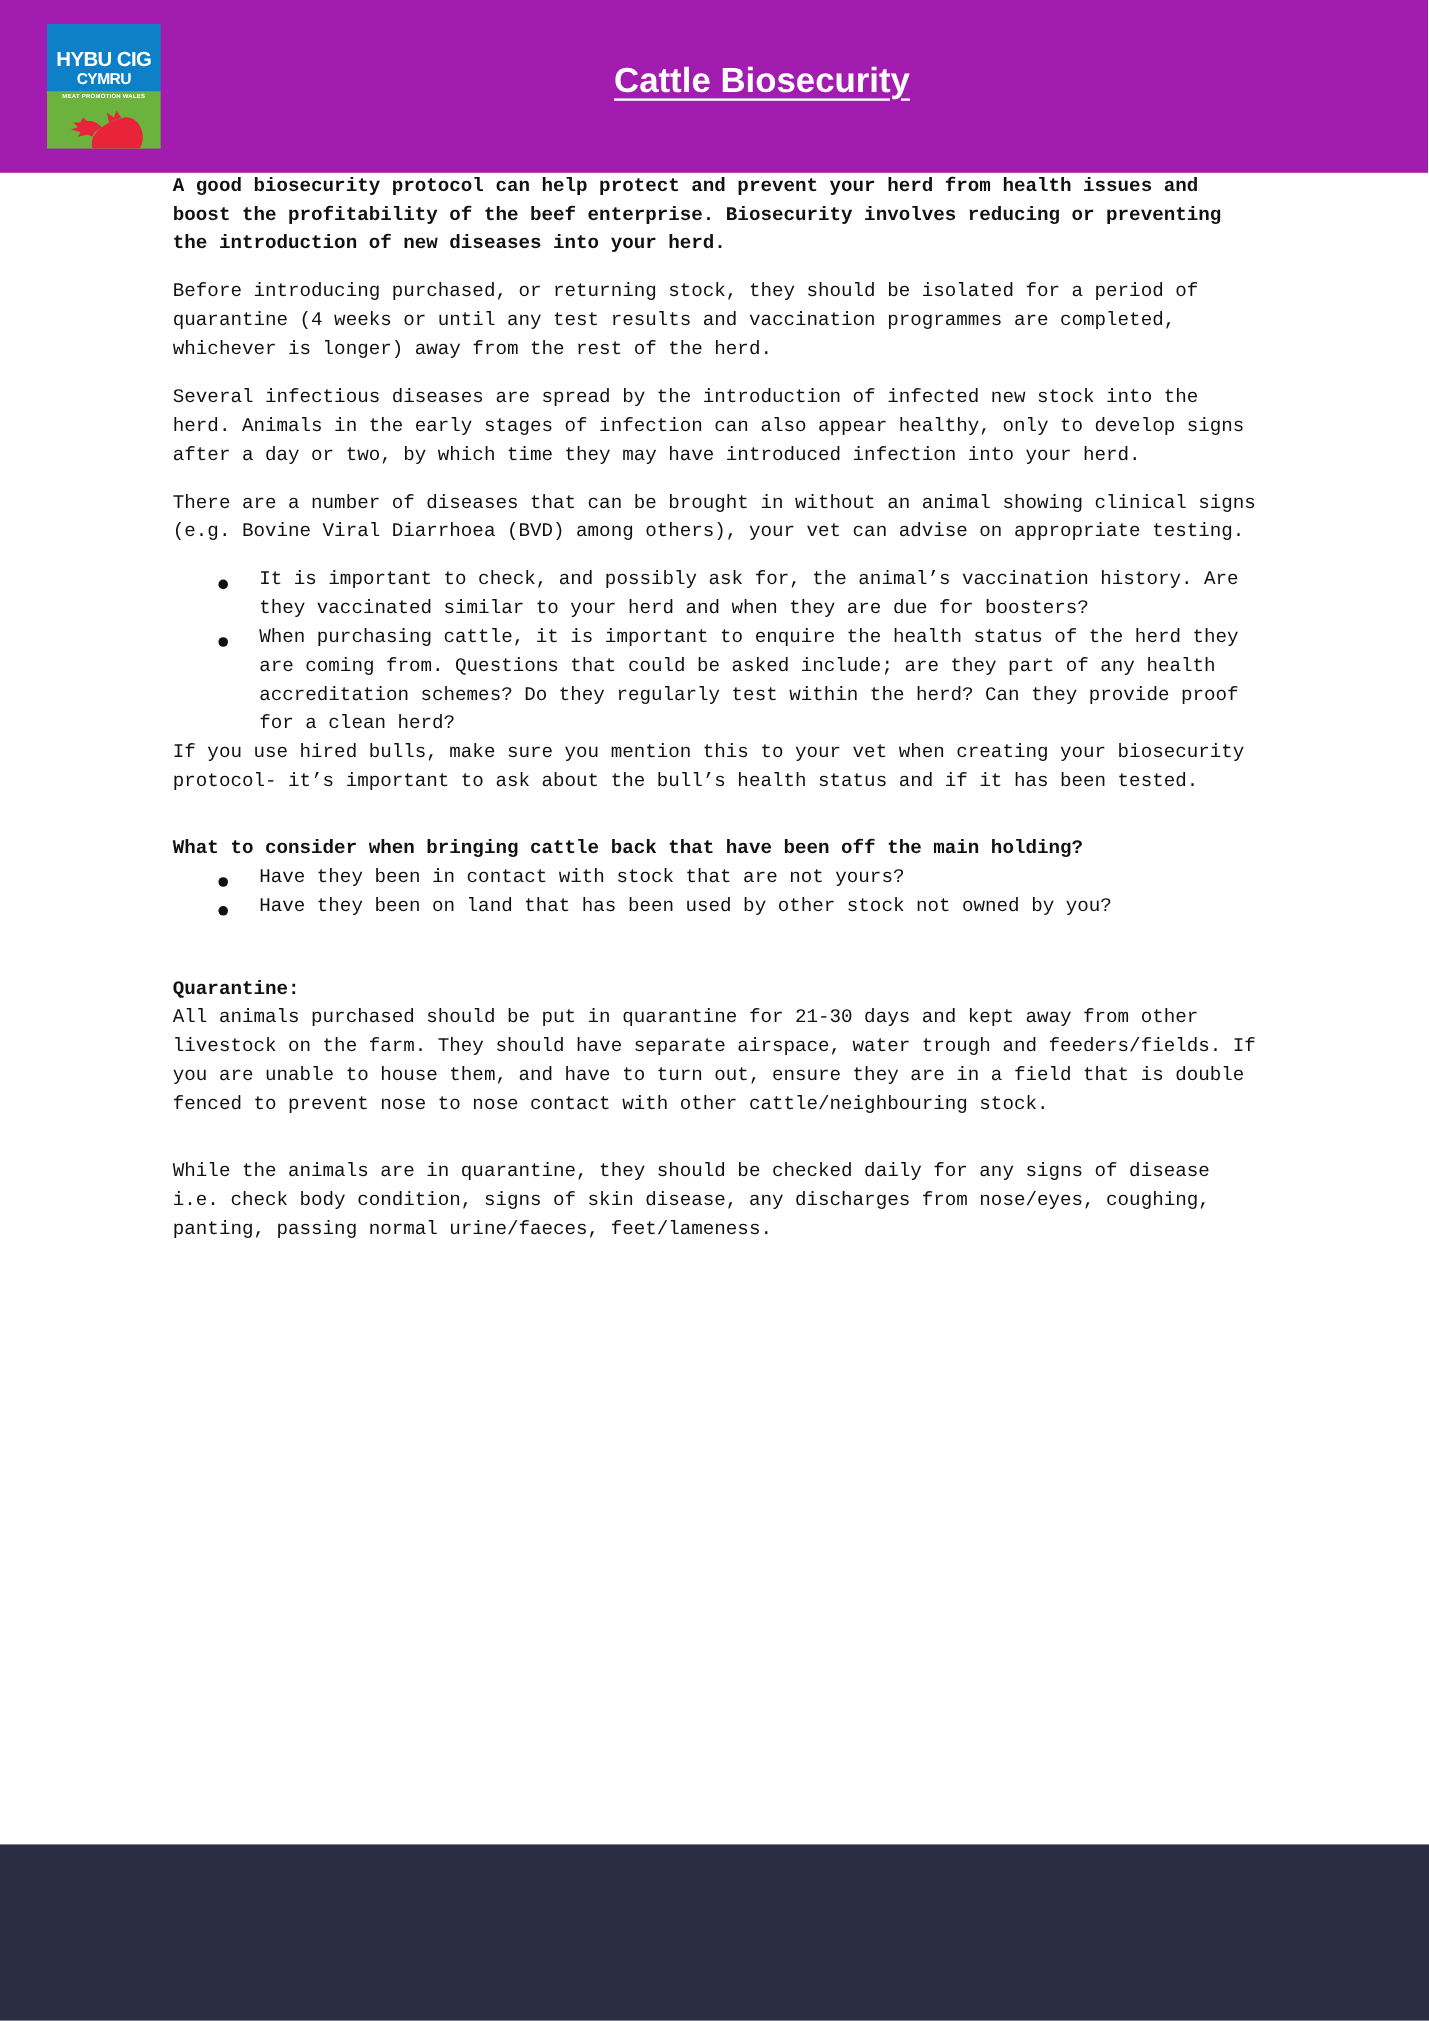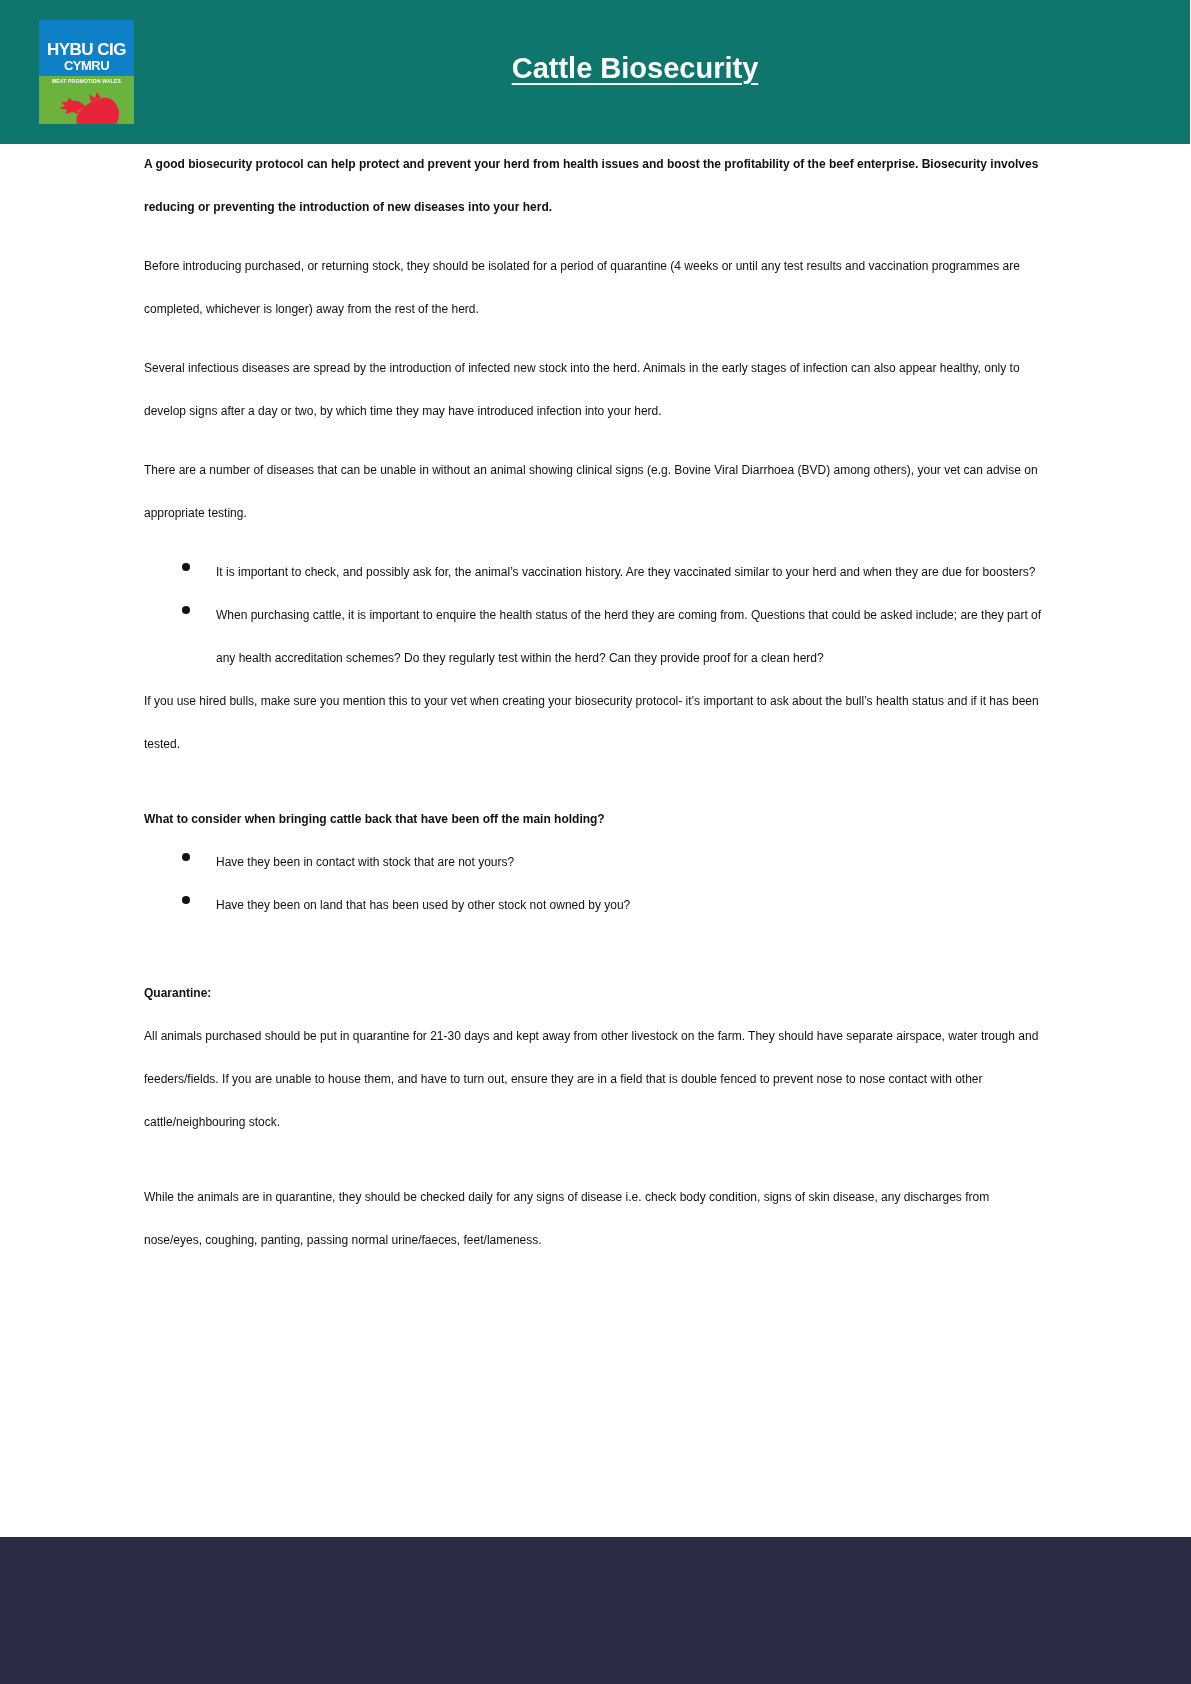--- a/index.html
+++ b/index.html
@@ -4,21 +4,21 @@
 <style>
   html, body { margin: 0; padding: 0; }
   body {
     width: 1191px; height: 1684px; position: relative; overflow: hidden;
     background: #ffffff;
     font-family: "Liberation Sans", sans-serif;
     color: #111111;
   }
   .header {
     position: absolute; left: 0; top: 0; width: 1190px; height: 144px;
-    background: #0f766e;
+    background: #a21caf;
   }
   .logo {
     position: absolute; left: 39px; top: 20px; width: 95px; height: 104px;
     overflow: hidden;
   }
   .logo-top {
     position: absolute; left: 0; top: 0; width: 100%; height: 56px;
     background: #0d80c8;
   }
   .logo-bottom {
@@ -37,21 +37,21 @@
     color: #ffffff; font-size: 5px; font-weight: bold; letter-spacing: 0.2px;
   }
   .logo-dragon { position: absolute; left: 16px; top: 70px; width: 66px; height: 34px; }
   .title {
     position: absolute; left: 0; top: 52px; width: 1270px; text-align: center;
     color: #ffffff; font-size: 29px; font-weight: bold;
     text-decoration: underline; text-underline-offset: 5px; text-decoration-thickness: 2px;
   }
   .content {
     position: absolute; left: 144px; top: 143px; width: 905px;
-    font-size: 12px; line-height: 43px;
+    font-size: 16px; line-height: 24px; font-family: Liberation Mono, monospace;
   }
   .content p { margin: 0 0 16px 0; }
   .bold { font-weight: bold; }
   .heading { font-weight: bold; margin: 0; }
   ul.bullets { list-style: none; margin: 0; padding: 0; }
   ul.bullets li { position: relative; padding-left: 72px; }
   ul.bullets li .dot {
     position: absolute; left: 38px; top: 12px; width: 8px; height: 8px;
     border-radius: 50%; background: #111111;
   }
@@ -77,21 +77,21 @@
       <path d="M36 12 L34 4 L40 8 L42 2 L46 8 Z" fill="#e8233a"></path>
     </svg>
   </div>
   <div class="title">Cattle Biosecurity</div>
 </div>
 
 <div class="content">
   <p class="bold">A good biosecurity protocol can help protect and prevent your herd from health issues and boost the profitability of the beef enterprise. Biosecurity involves reducing or preventing the introduction of new diseases into your herd.</p>
   <p>Before introducing purchased, or returning stock, they should be isolated for a period of quarantine (4 weeks or until any test results and vaccination programmes are completed, whichever is longer) away from the rest of the herd.</p>
   <p>Several infectious diseases are spread by the introduction of infected new stock into the herd. Animals in the early stages of infection can also appear healthy, only to develop signs after a day or two, by which time they may have introduced infection into your herd.</p>
-  <p>There are a number of diseases that can be unable in without an animal showing clinical signs (e.g. Bovine Viral Diarrhoea (BVD) among others), your vet can advise on appropriate testing.</p>
+  <p>There are a number of diseases that can be brought in without an animal showing clinical signs (e.g. Bovine Viral Diarrhoea (BVD) among others), your vet can advise on appropriate testing.</p>
 
   <ul class="bullets">
     <li>
       <span class="dot"></span>
       <span>It is important to check, and possibly ask for, the animal’s vaccination history. Are they vaccinated similar to your herd and when they are due for boosters?</span>
     </li>
     <li>
       <span class="dot"></span>
       <span>When purchasing cattle, it is important to enquire the health status of the herd they are coming from. Questions that could be asked include; are they part of any health accreditation schemes? Do they regularly test within the herd? Can they provide proof for a clean herd?</span>
     </li>

